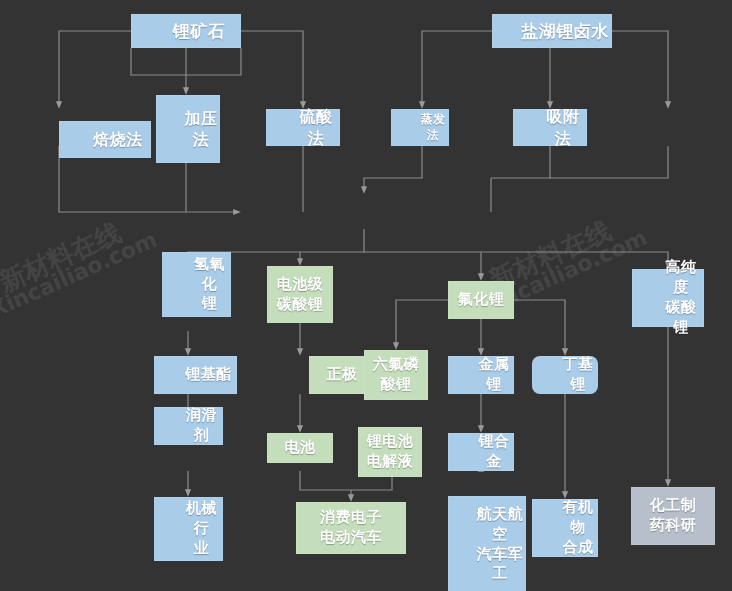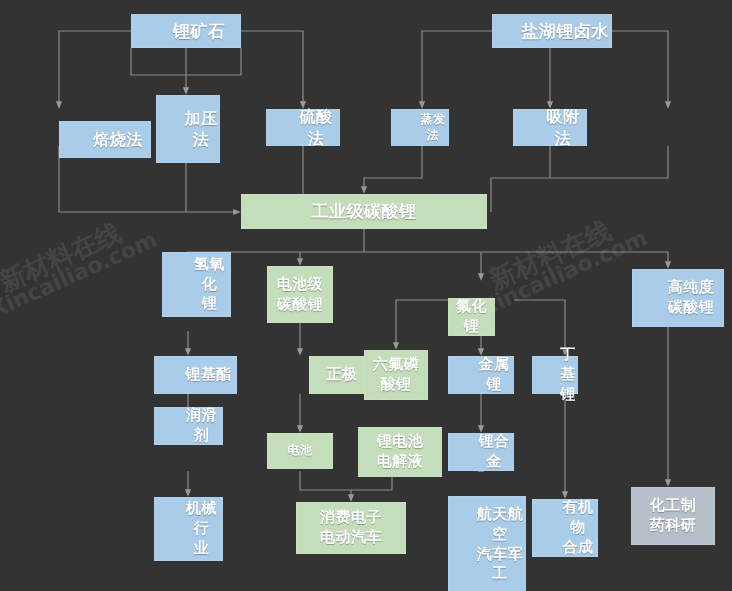--- a/index.html
+++ b/index.html
@@ -103,37 +103,36 @@
   </svg>
 
 <div class="node blue" style="left: 131px; top: 14px; width: 110px; height: 34px; font-size: 17px;">锂矿石</div>
     <div class="node blue" style="left: 492px; top: 14px; width: 120px; height: 34px; font-size: 17px;">盐湖锂卤水</div>
     <div class="node blue" style="left: 21px; top: 121px; width: 92px; height: 37px; font-size: 16px; margin-left: 38px;">焙烧法</div>
     <div class="node blue" style="left: 156px; top: 95px; width: 64px; height: 68px; font-size: 16px;">加压
 法</div>
     <div class="node blue" style="left: 266px; top: 109px; width: 74px; height: 37px; font-size: 16px;">硫酸法</div>
     <div class="node blue" style="left: 391px; top: 109px; width: 58px; height: 37px; font-size: 12px;">蒸发法</div>
     <div class="node blue" style="left: 513px; top: 109px; width: 74px; height: 37px; font-size: 16px;">吸附法</div>
-    <div class="node green" style="left: 241px; top: 194px; width: 246px; height: 35px; font-size: 17px;">工业级碳酸锂</div>
     <div class="node blue" style="left: 154px; top: 252px; width: 69px; height: 65px; font-size: 15px; margin-left: 8px;">氢氧化
 锂</div>
     <div class="node green" style="left: 267px; top: 266px; width: 66px; height: 57px; font-size: 15px;">电池级
 碳酸锂</div>
-    <div class="node green" style="left: 448px; top: 281px; width: 47px; height: 38px; font-size: 15px; margin-top: 17px;">氟化锂</div>
-    <div class="node blue" style="left: 632px; top: 269px; width: 92px; height: 58px; font-size: 15px;">高纯度
+    <div class="node green" style="left: 448px; top: 281px; width: 66px; height: 38px; font-size: 15px;">氟化锂</div>
+    <div class="node blue" style="left: 632px; top: 269px; width: 72px; height: 58px; font-size: 15px;">高纯度
 碳酸锂</div>
     <div class="node blue" style="left: 154px; top: 356px; width: 83px; height: 38px; font-size: 15px;">锂基酯</div>
     <div class="node green" style="left: 267px; top: 356px; width: 66px; height: 38px; font-size: 15px; margin-left: 42px;">正极</div>
     <div class="node green" style="left: 364px; top: 350px; width: 64px; height: 50px; font-size: 15px;">六氟磷
 酸锂</div>
     <div class="node blue" style="left: 448px; top: 356px; width: 66px; height: 38px; font-size: 15px;">金属锂</div>
-    <div class="node blue" style="left: 532px; top: 356px; width: 46px; height: 38px; font-size: 15px;">丁基锂</div>
+    <div class="node blue" style="left: 532px; top: 356px; width: 66px; height: 38px; font-size: 15px; border-radius: 8px;">丁基锂</div>
     <div class="node blue" style="left: 154px; top: 407px; width: 69px; height: 38px; font-size: 15px;">润滑剂</div>
-    <div class="node green" style="left: 267px; top: 433px; width: 66px; height: 36px; font-size: 12px;">电池</div>
-    <div class="node green" style="left: 358px; top: 427px; width: 84px; height: 50px; font-size: 15px;">锂电池
+    <div class="node green" style="left: 267px; top: 433px; width: 66px; height: 30px; font-size: 15px;">电池</div>
+    <div class="node green" style="left: 358px; top: 427px; width: 64px; height: 50px; font-size: 15px;">锂电池
 电解液</div>
     <div class="node blue" style="left: 448px; top: 433px; width: 66px; height: 38px; font-size: 15px;">锂合金</div>
     <div class="node blue" style="left: 154px; top: 497px; width: 69px; height: 64px; font-size: 15px;">机械行
 业</div>
     <div class="node green" style="left: 296px; top: 502px; width: 110px; height: 52px; font-size: 15px;">消费电子
 电动汽车</div>
     <div class="node blue" style="left: 448px; top: 496px; width: 78px; height: 97px; font-size: 15px;">航天航
 空
 汽车军
 工</div>

